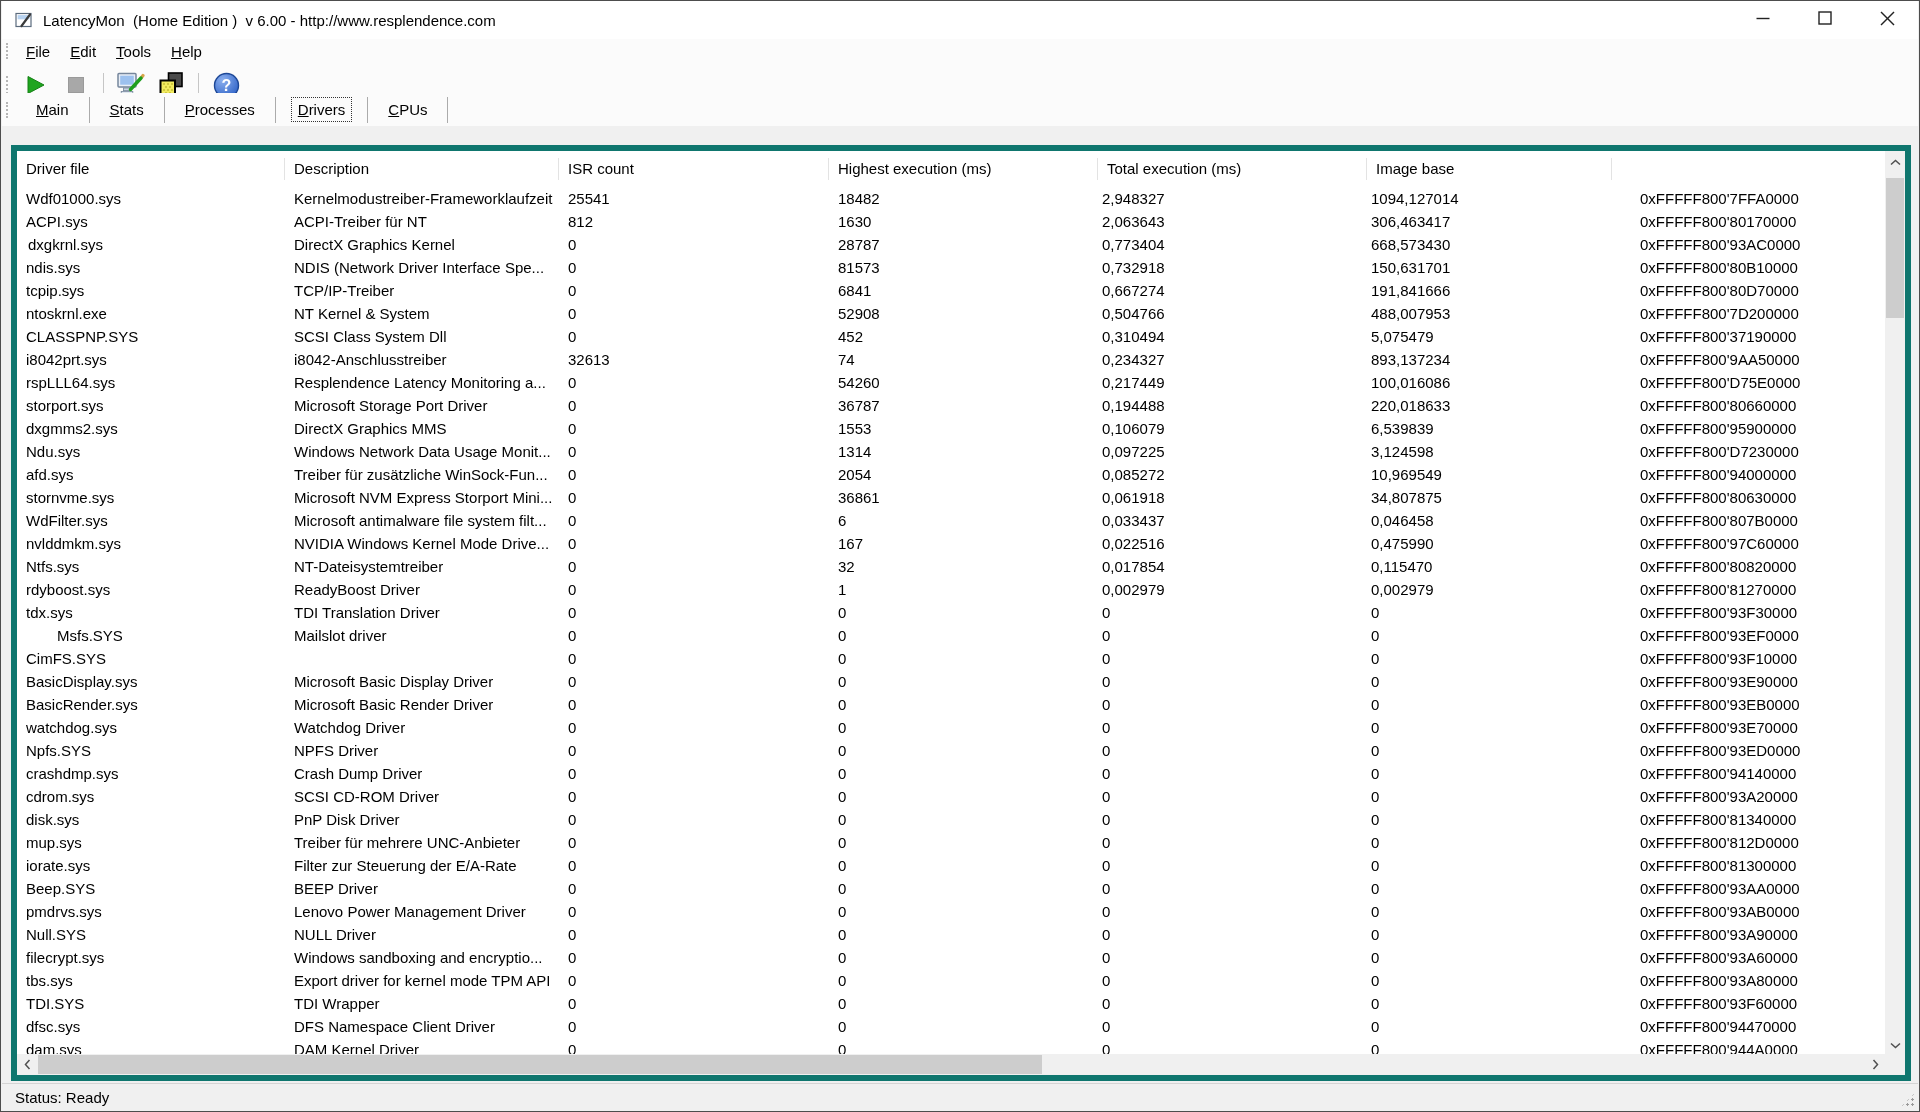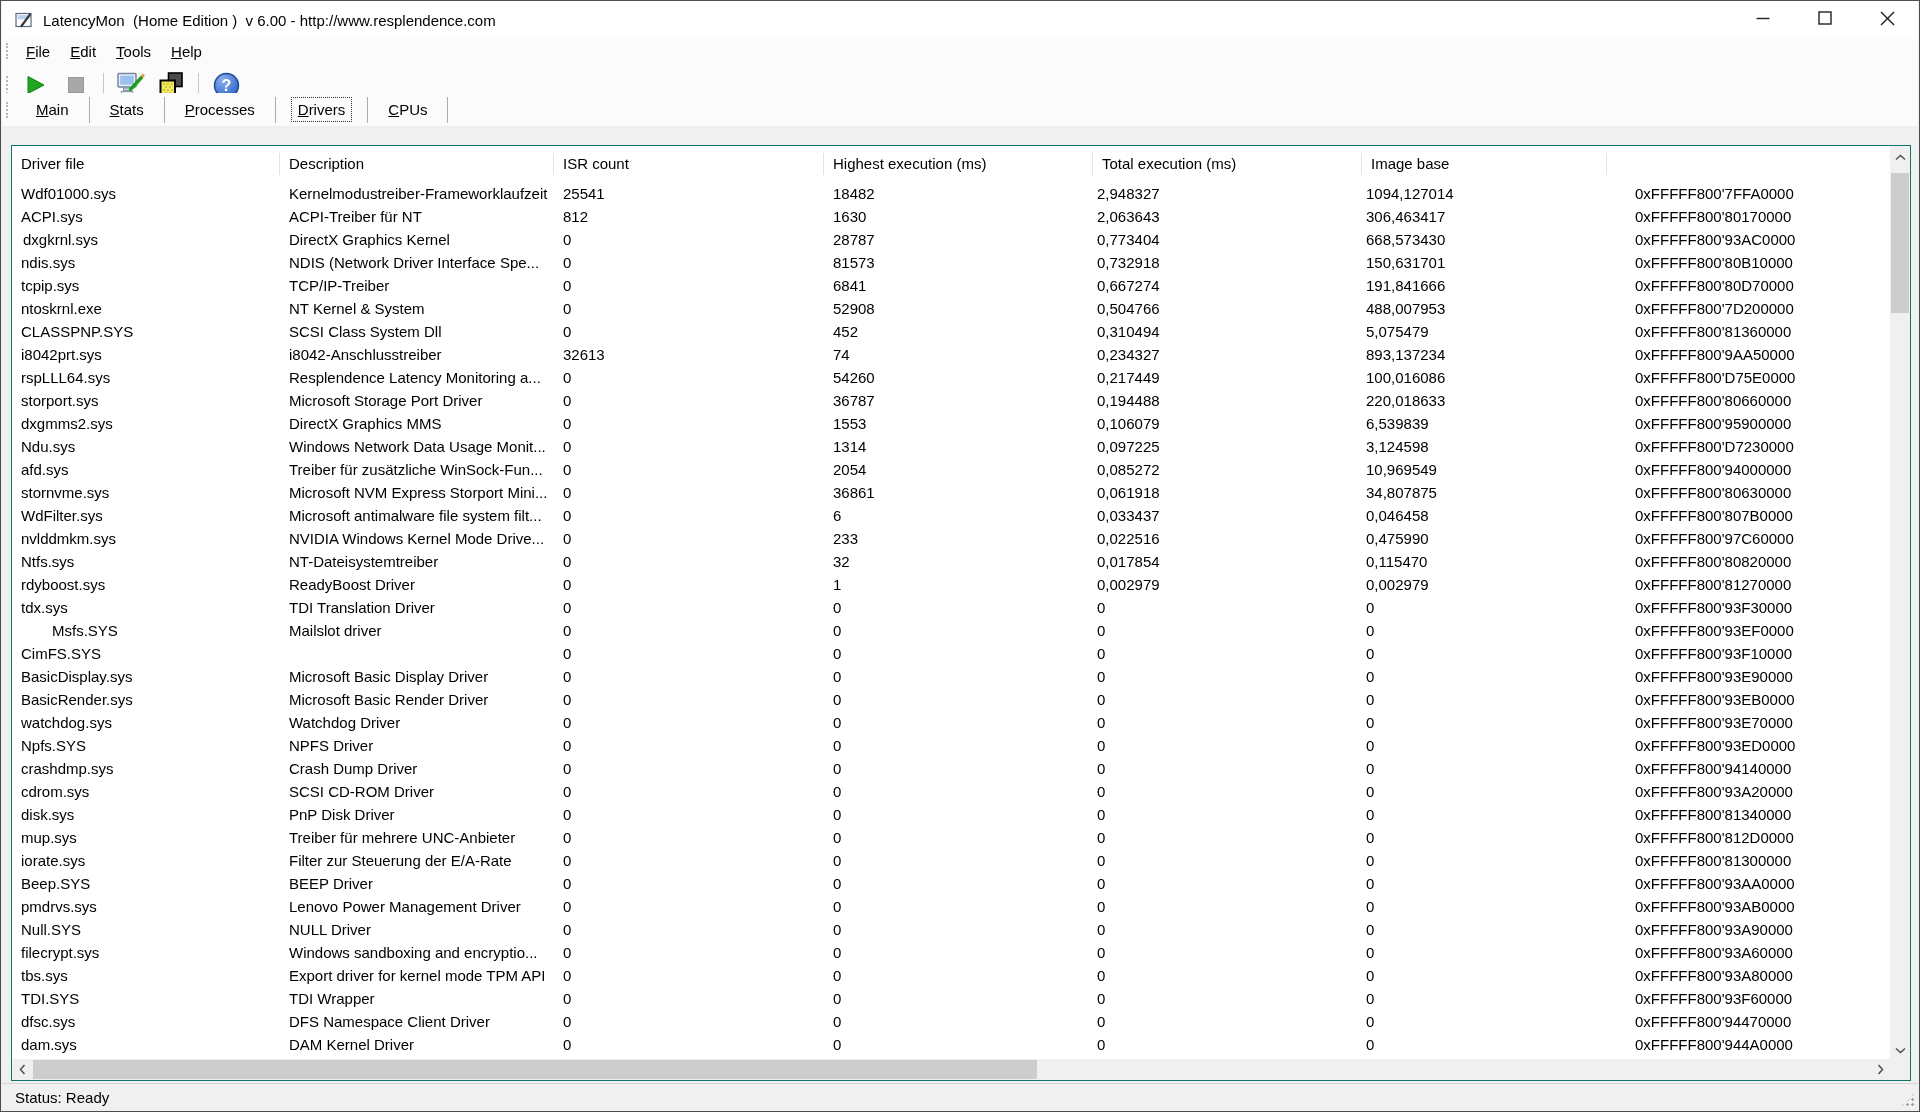--- a/index.html
+++ b/index.html
@@ -24,21 +24,21 @@
   .toolbar .gripper{height:22px}
   .tool-btn{width:34px;height:34px;display:flex;align-items:center;justify-content:center;flex:none;margin:0 3px}
   .tool-sep{width:1px;height:28px;background:#c6c6c6;margin:0 7px;flex:none}
   
   .tabbar{position:absolute;left:1px;top:92px;right:1px;height:33px;background:#fbfbfb;display:flex;align-items:center}
   .tab{font-size:15px;margin:0 20px;white-space:nowrap}
   .tab u{text-decoration:underline}
   .tab.selected{border:1px dotted #333;padding:3px 6px;margin:0 15px}
   .tabsep{width:1px;height:26px;background:#ababab;flex:none}
   
-  .listview{position:absolute;left:10px;top:144px;width:1900px;height:936px;background:#fff;border:1px solid #0f766e;box-sizing:border-box}
+  .listview{position:absolute;left:10px;top:144px;width:1900px;height:936px;background:#fff;border:6px solid #0f766e;box-sizing:border-box}
   .lv-header{position:absolute;left:0;top:0;height:36px;right:20px;background:#fff;display:flex;overflow:hidden}
   .hcell{box-sizing:border-box;padding:9px 0 0 9px;font-size:15px;white-space:nowrap;overflow:hidden;position:relative;flex:none}
   .hcell .hsep{position:absolute;right:0;top:7px;width:1px;height:22px;background:#e3e3e3}
   .lv-rows{position:absolute;left:0;top:36px;right:20px;bottom:21px;overflow:hidden}
   .lv-row{display:flex;height:23px;align-items:center}
   .cell{box-sizing:border-box;padding-left:9px;font-size:15px;white-space:nowrap;overflow:hidden;flex:none}
   
   .vscroll{position:absolute;top:0;right:0;width:20px;bottom:21px;background:#f0f0f0}
   .hscroll{position:absolute;left:0;bottom:0;right:20px;height:21px;background:#f0f0f0}
   .sb-btn{position:absolute;background:#f0f0f0;display:flex;align-items:center;justify-content:center}
@@ -240,21 +240,21 @@
         <div class="cell" style="width: 269px;">488,007953</div>
         <div class="cell" style="width: 245px;">0xFFFFF800'7D200000</div>
       </div>
       <div class="lv-row">
         <div class="cell" style="width: 268px;">CLASSPNP.SYS</div>
         <div class="cell" style="width: 274px;">SCSI Class System Dll</div>
         <div class="cell" style="width: 270px;">0</div>
         <div class="cell" style="width: 264px;">452</div>
         <div class="cell" style="width: 269px;">0,310494</div>
         <div class="cell" style="width: 269px;">5,075479</div>
-        <div class="cell" style="width: 245px;">0xFFFFF800'81360000</div>
+        <div class="cell" style="width: 245px;">0xFFFFF800'37190000</div>
       </div>
       <div class="lv-row">
         <div class="cell" style="width: 268px;">i8042prt.sys</div>
         <div class="cell" style="width: 274px;">i8042-Anschlusstreiber</div>
         <div class="cell" style="width: 270px;">32613</div>
         <div class="cell" style="width: 264px;">74</div>
         <div class="cell" style="width: 269px;">0,234327</div>
         <div class="cell" style="width: 269px;">893,137234</div>
         <div class="cell" style="width: 245px;">0xFFFFF800'9AA50000</div>
       </div>
@@ -318,21 +318,21 @@
         <div class="cell" style="width: 270px;">0</div>
         <div class="cell" style="width: 264px;">6</div>
         <div class="cell" style="width: 269px;">0,033437</div>
         <div class="cell" style="width: 269px;">0,046458</div>
         <div class="cell" style="width: 245px;">0xFFFFF800'807B0000</div>
       </div>
       <div class="lv-row">
         <div class="cell" style="width: 268px;">nvlddmkm.sys</div>
         <div class="cell" style="width: 274px;">NVIDIA Windows Kernel Mode Drive...</div>
         <div class="cell" style="width: 270px;">0</div>
-        <div class="cell" style="width: 264px;">233</div>
+        <div class="cell" style="width: 264px;">167</div>
         <div class="cell" style="width: 269px;">0,022516</div>
         <div class="cell" style="width: 269px;">0,475990</div>
         <div class="cell" style="width: 245px;">0xFFFFF800'97C60000</div>
       </div>
       <div class="lv-row">
         <div class="cell" style="width: 268px;">Ntfs.sys</div>
         <div class="cell" style="width: 274px;">NT-Dateisystemtreiber</div>
         <div class="cell" style="width: 270px;">0</div>
         <div class="cell" style="width: 264px;">32</div>
         <div class="cell" style="width: 269px;">0,017854</div>

